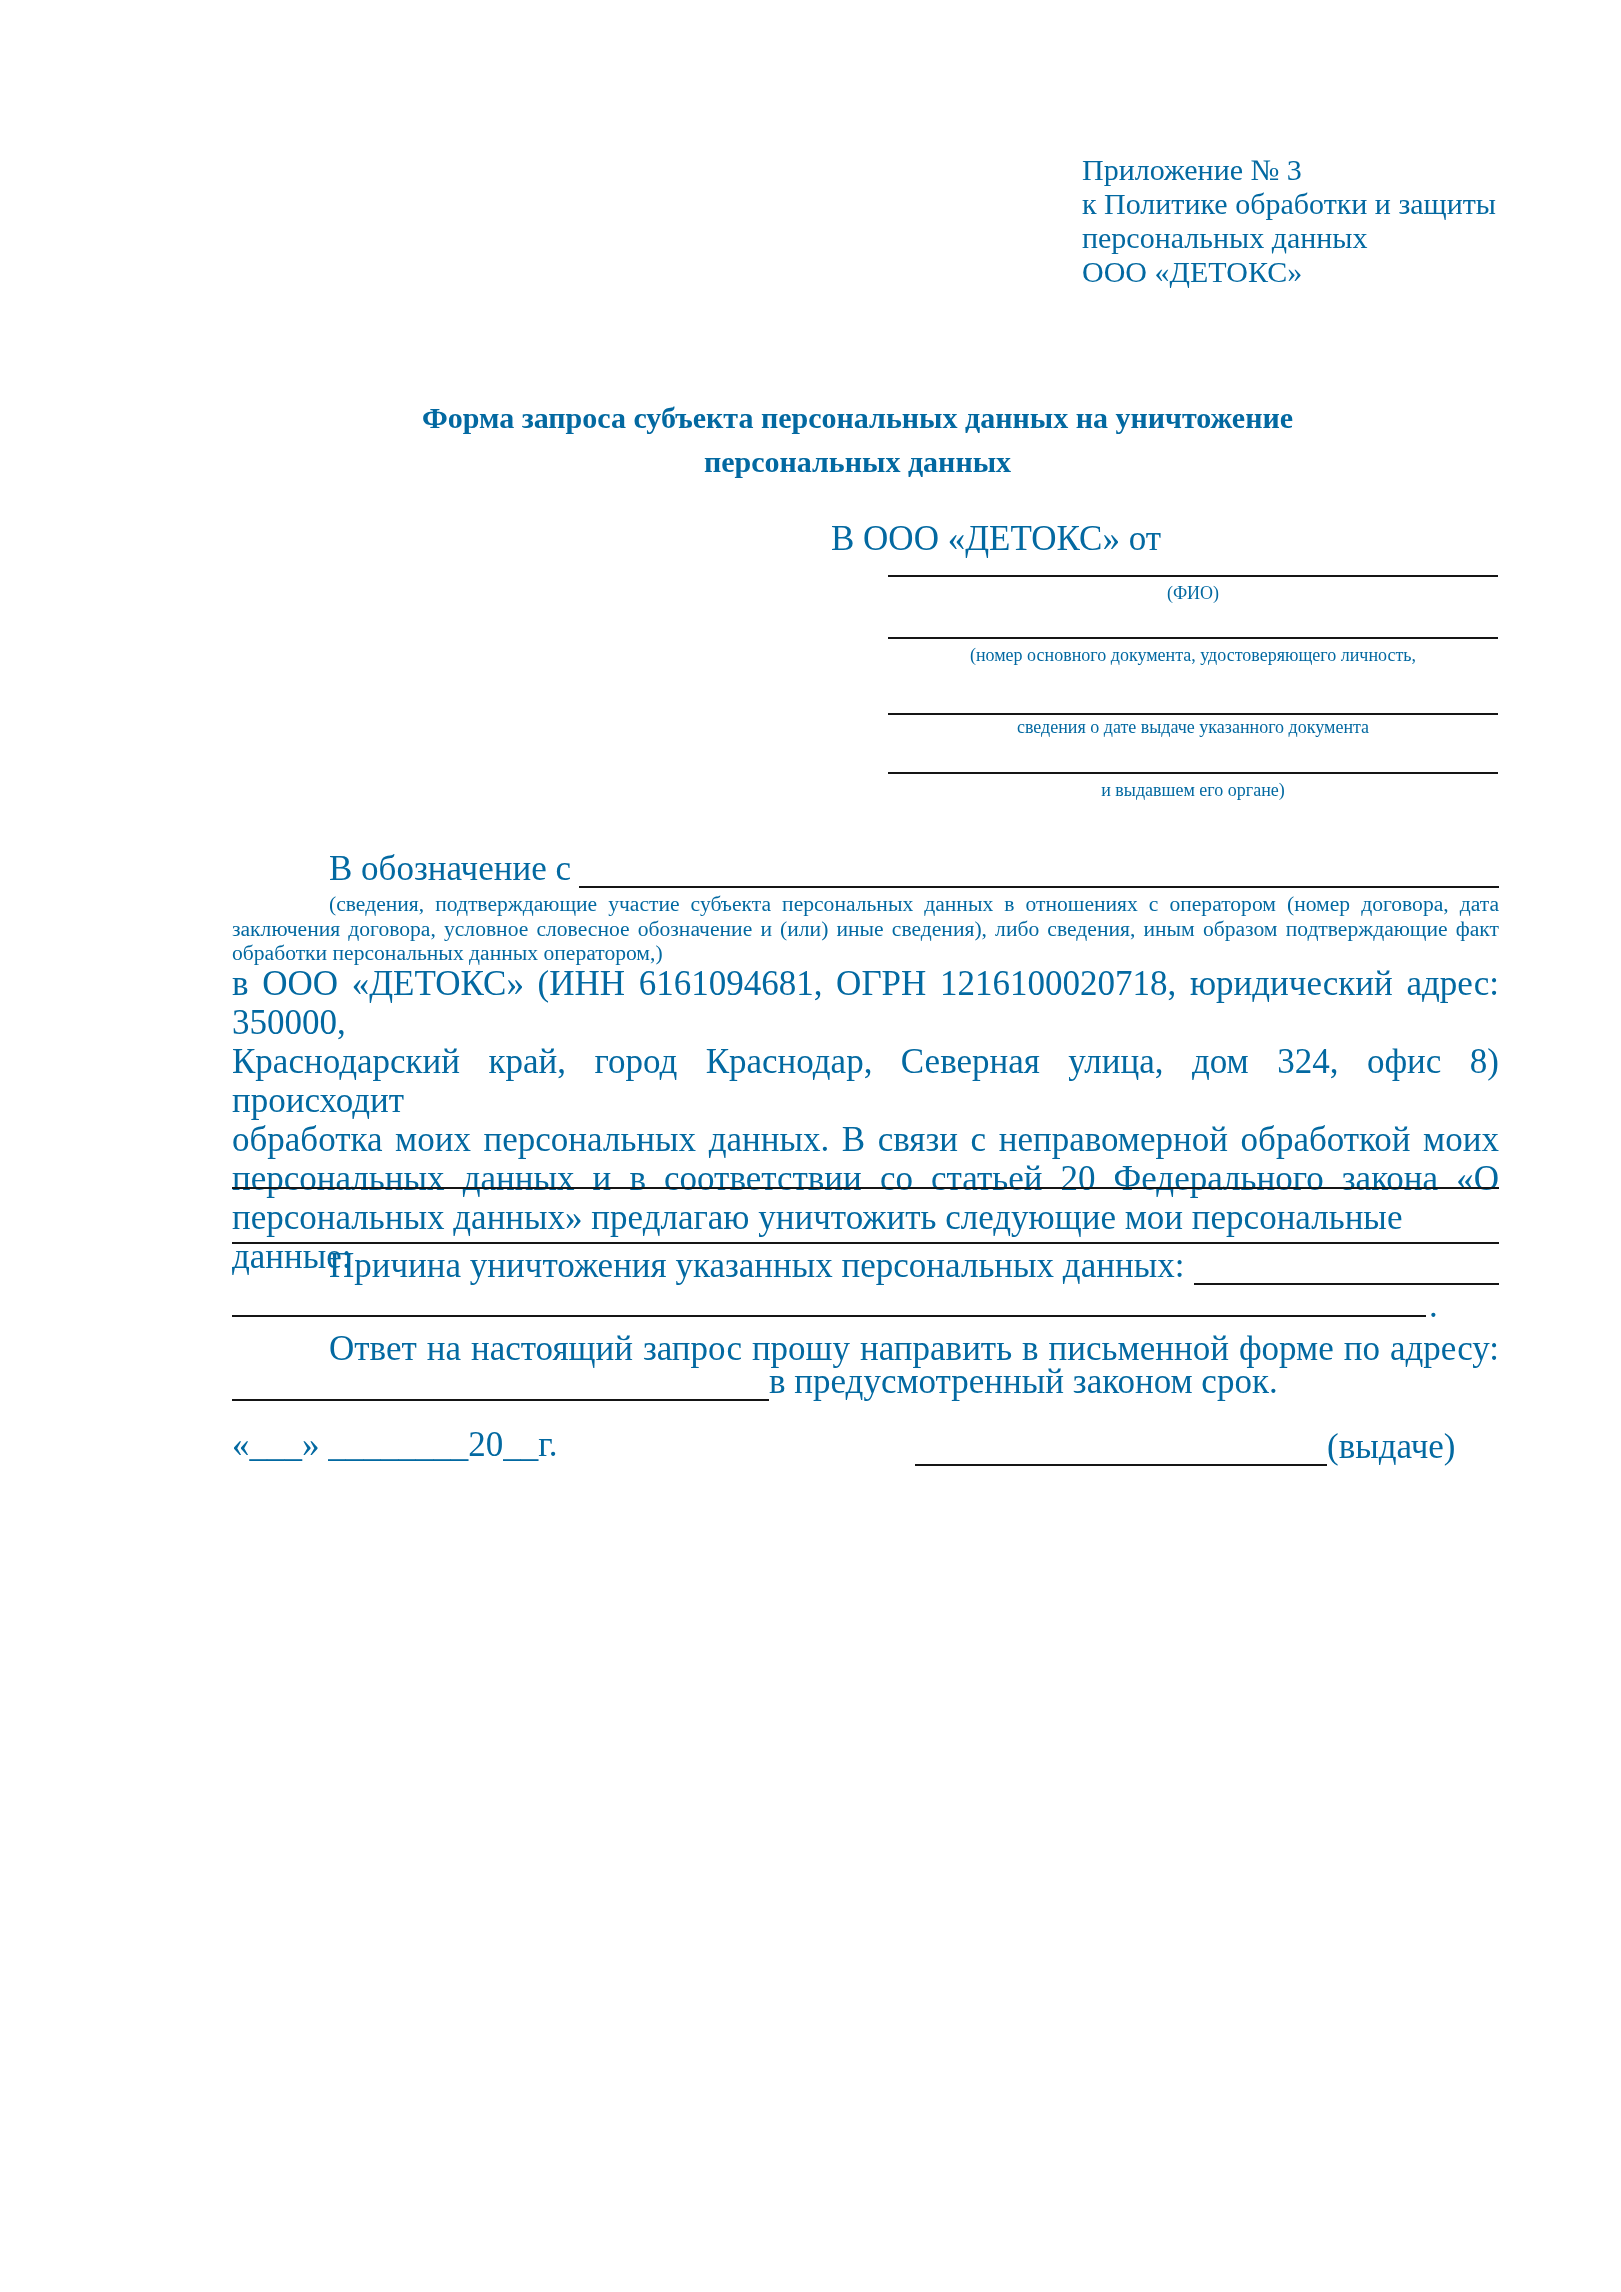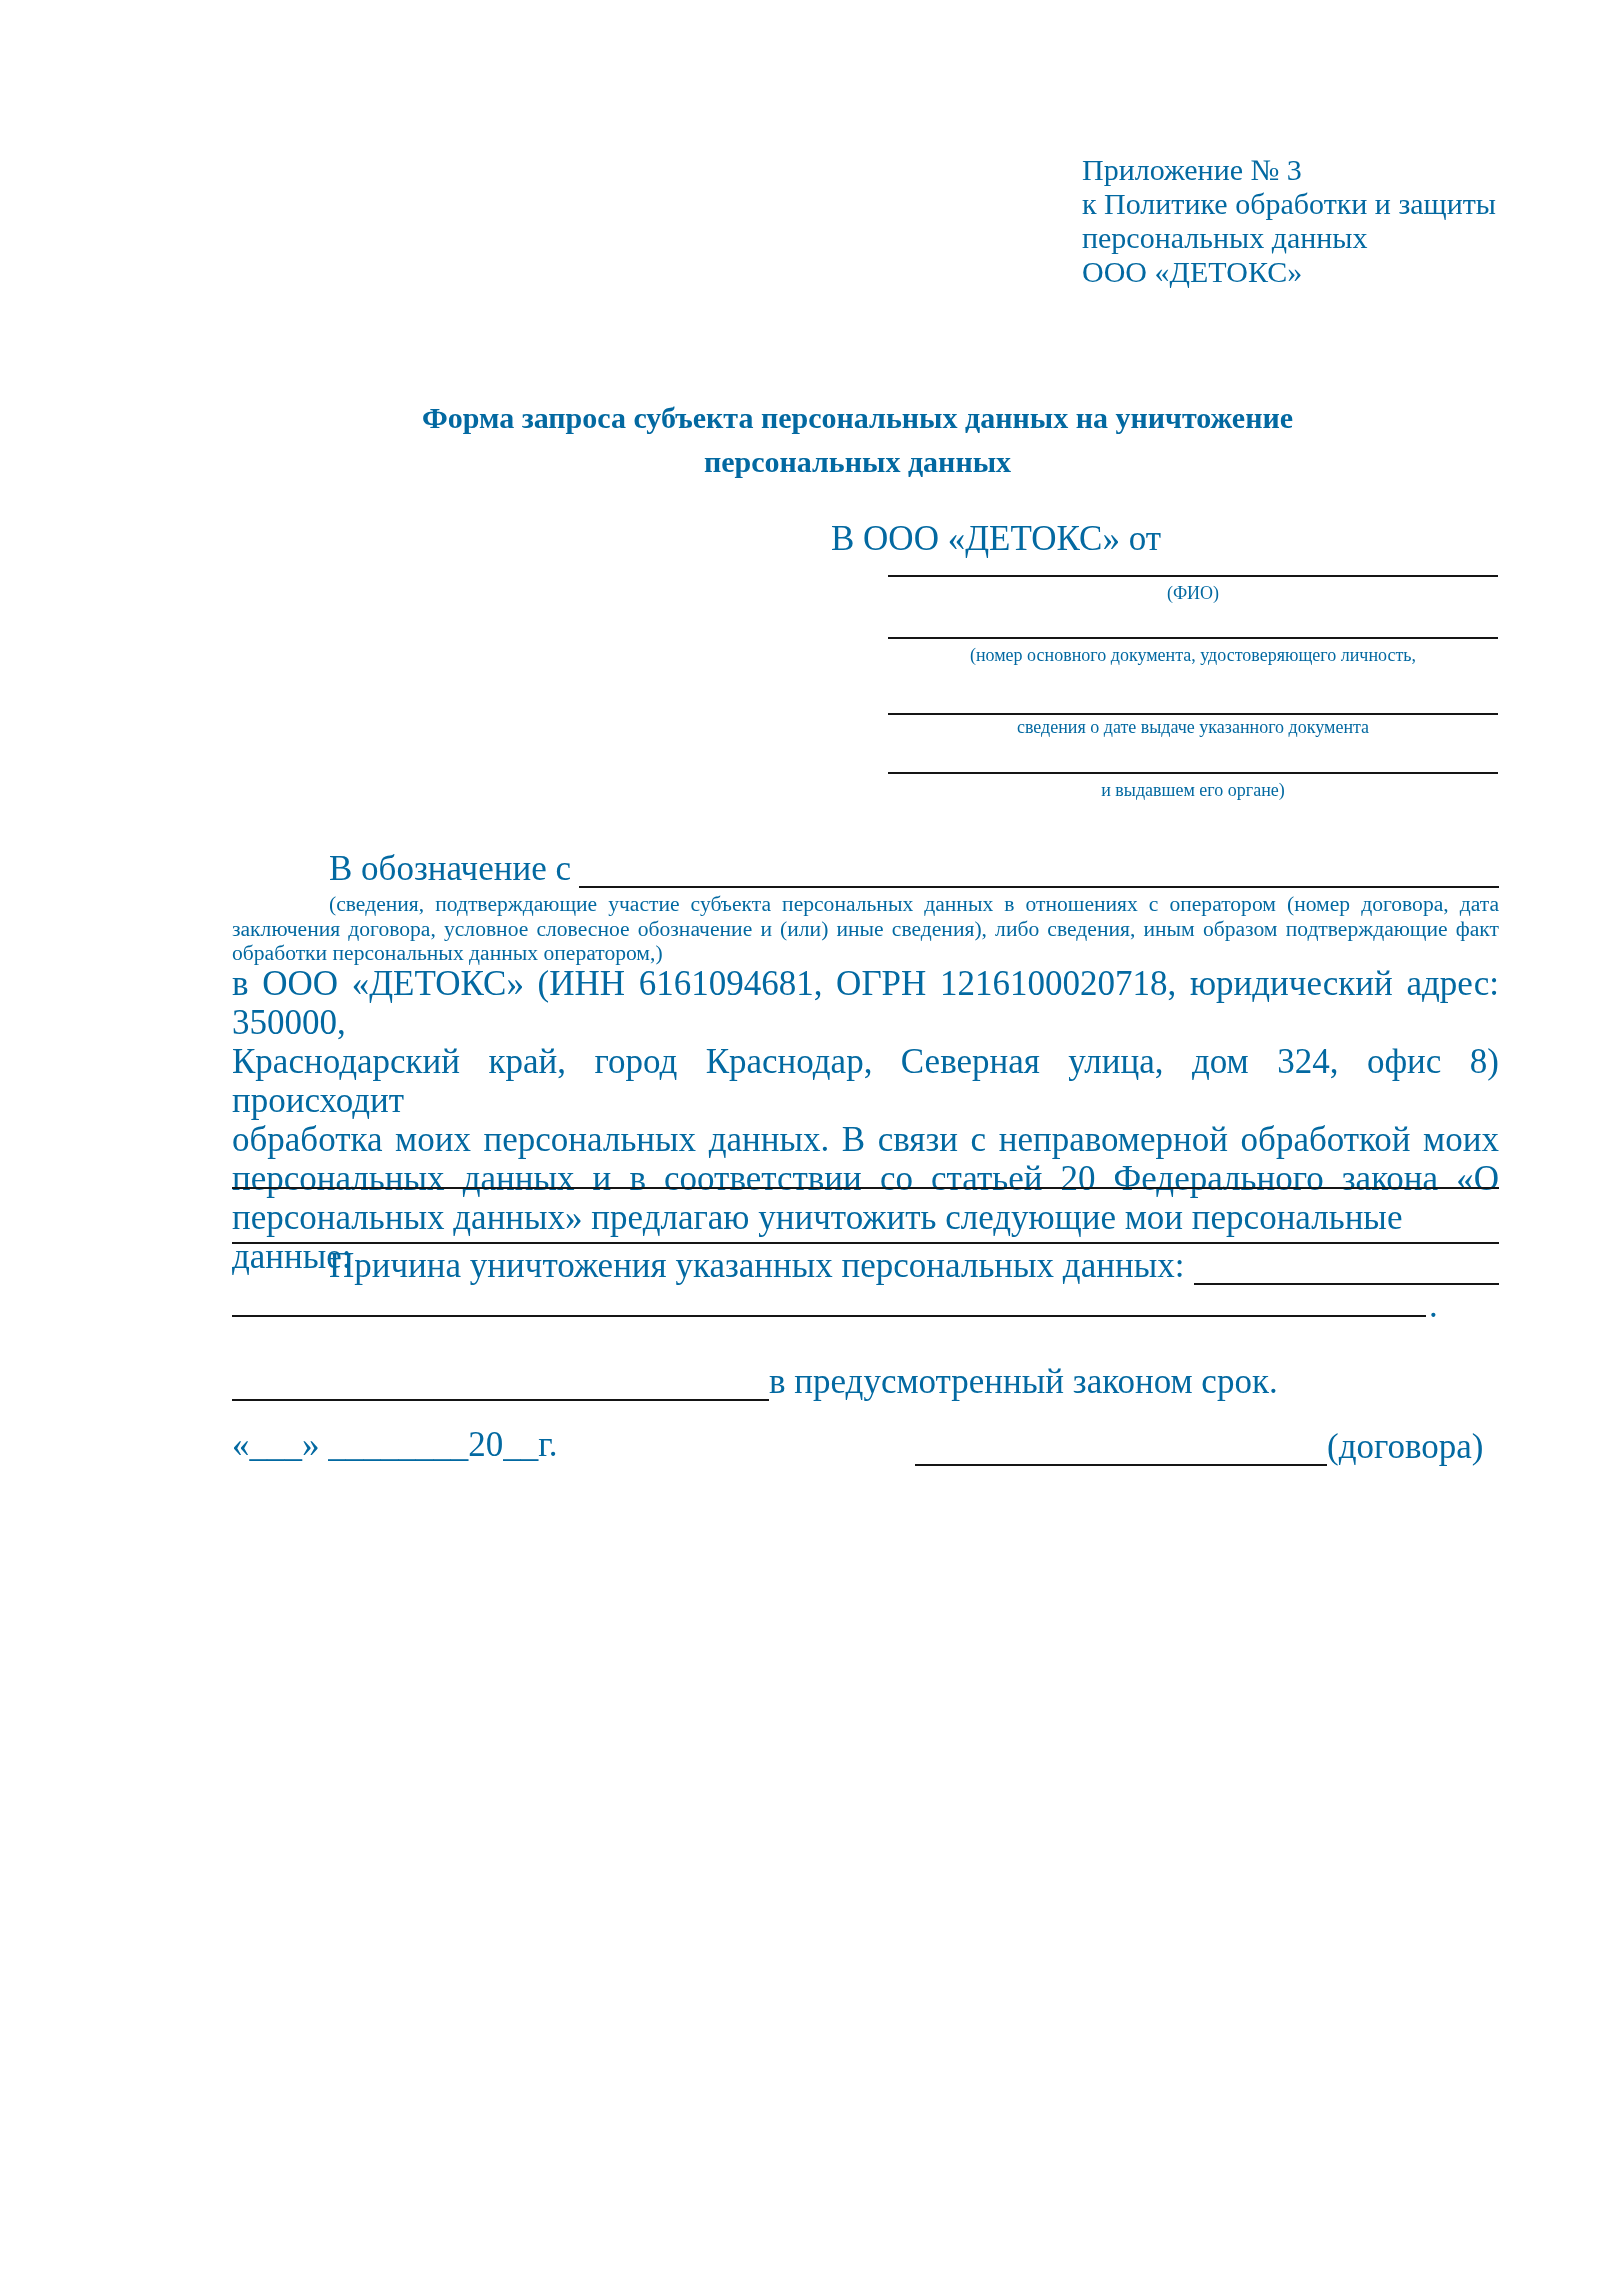--- a/index.html
+++ b/index.html
@@ -126,25 +126,26 @@
   <div class="abs wrule wr2"></div>
 
   <div class="abs reason">
     <span class="lbl">Причина уничтожения указанных персональных данных:</span>
     <span class="fill"></span>
   </div>
 
   <div class="abs rule-c"></div>
   <div class="abs dot">.</div>
 
+  <div class="abs reply1">Ответ на настоящий запрос прошу направить в письменной форме по адресу:</div>
   <div class="abs reply2">
     <span class="blank-addr"></span>
     <span>в предусмотренный законом срок.</span>
   </div>
 
   <div class="abs dateline">«___» ________20__г.</div>
   <div class="abs sig">
     <span class="sigline"></span>
-    <span class="cap">(договора)</span>
+    <span class="cap">(выдаче)</span>
   </div>
 
 </div>
 
 
 </body></html>

